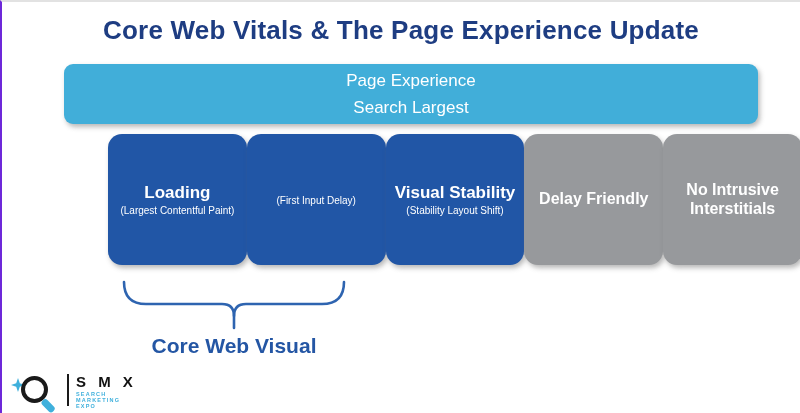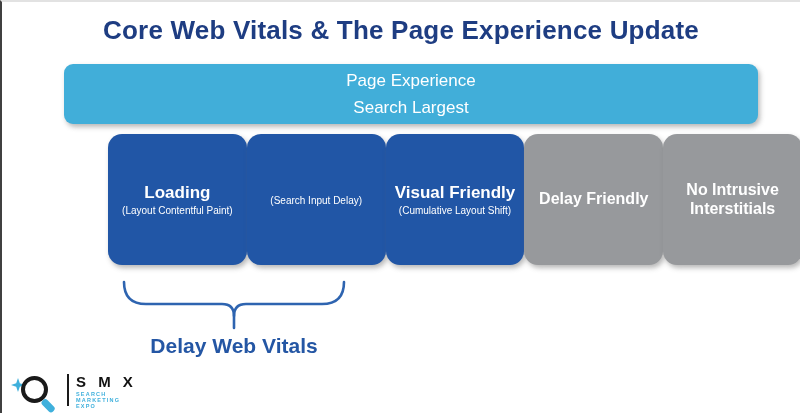--- a/index.html
+++ b/index.html
@@ -1,19 +1,19 @@
 <!DOCTYPE html>
 <html><head>
 <meta charset="utf-8">
 <style>
   html,body{margin:0;padding:0;background:#fff;}
   .slide{
     position:relative;width:800px;height:413px;background:#ffffff;
     overflow:hidden;box-sizing:border-box;
-    border-left:2px solid #404040;border-top:2px solid #e2e2e2;
+    border-left:2px solid #6d28d9;border-top:2px solid #e2e2e2;
     font-family:"Liberation Sans",sans-serif;
   }
   .title{
     position:absolute;top:13px;left:0;width:100%;
     text-align:center;font-size:26px;font-weight:bold;
     color:#1e3d82;letter-spacing:.2px;
   }
   .banner{
     position:absolute;left:62px;top:62px;width:694px;height:60px;
     background:#41aed9;border-radius:9px;
@@ -72,45 +72,45 @@
   <div class="title">Core Web Vitals &amp; The Page Experience Update</div>
 
   <div class="banner">
     <span>Page Experience</span>
     <span>Search Largest</span>
   </div>
 
   <div class="row">
     <div class="box core">
       <span class="box-label">Loading</span>
-      <span class="box-sublabel">(Layout Contentful Paint)</span>
+      <span class="box-sublabel">(Largest Contentful Paint)</span>
     </div>
     <div class="box core">
-      <span class="box-sublabel">(Search Input Delay)</span>
+      <span class="box-sublabel">(First Input Delay)</span>
     </div>
     <div class="box core">
-      <span class="box-label">Visual Friendly</span>
-      <span class="box-sublabel">(Cumulative Layout Shift)</span>
+      <span class="box-label">Visual Stability</span>
+      <span class="box-sublabel">(Stability Layout Shift)</span>
     </div>
     <div class="box other">
       <span class="box-label">Delay Friendly</span>
 
     </div>
     <div class="box other">
       <span class="box-label">No Intrusive Interstitials</span>
 
     </div>
   </div>
 
   <svg class="brace-svg" viewBox="0 0 244 56" fill="none" xmlns="http://www.w3.org/2000/svg">
     <path d="M12,4 Q12,26 34,26 L110,26 Q122,26 122,38 L122,50" stroke="#2e64b0" stroke-width="2.6" stroke-linecap="round" fill="none"></path>
     <path d="M232,4 Q232,26 210,26 L134,26 Q122,26 122,38" stroke="#2e64b0" stroke-width="2.6" stroke-linecap="round" fill="none"></path>
   </svg>
 
-  <div class="brace-label">Delay Web Vitals</div>
+  <div class="brace-label">Core Web Visual</div>
 
   <div class="logo">
     <svg class="logo-sparkle" viewBox="0 0 14 14" xmlns="http://www.w3.org/2000/svg">
       <polygon points="7,0 8.8,5.2 14,7 8.8,8.8 7,14 5.2,8.8 0,7 5.2,5.2" fill="#3fb0dc"></polygon>
     </svg>
     <div class="logo-circle"></div>
     <div class="logo-handle"></div>
     <div class="logo-divider"></div>
     <div class="logo-letters">S M X</div>
     <div class="logo-tagline">

